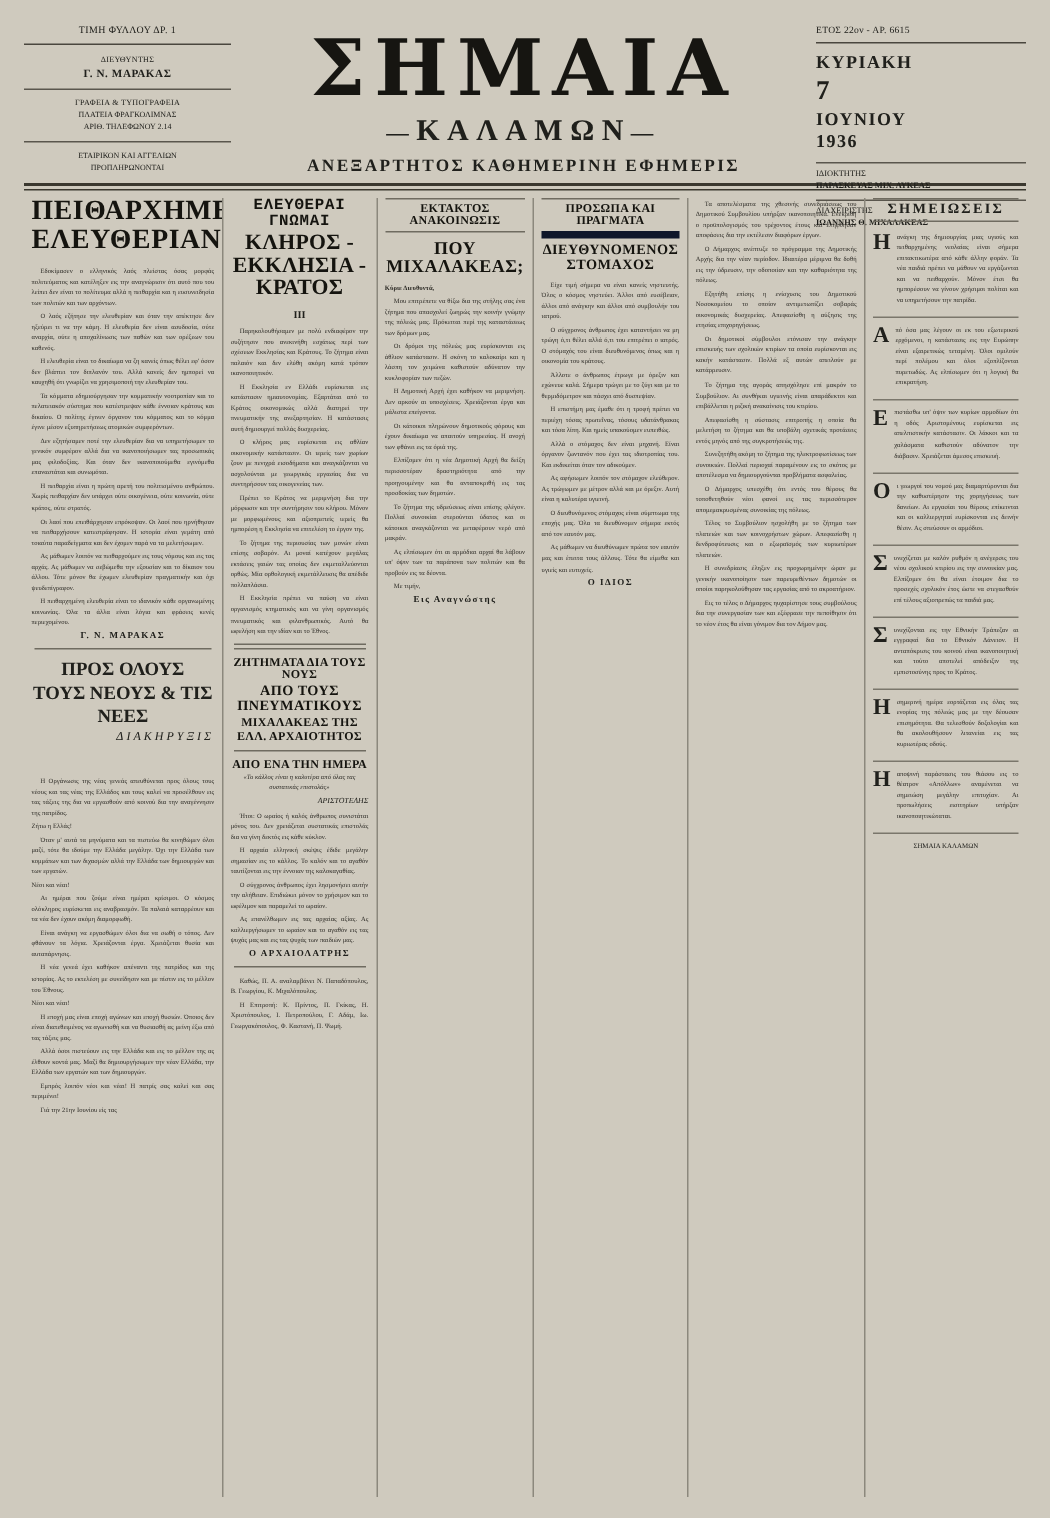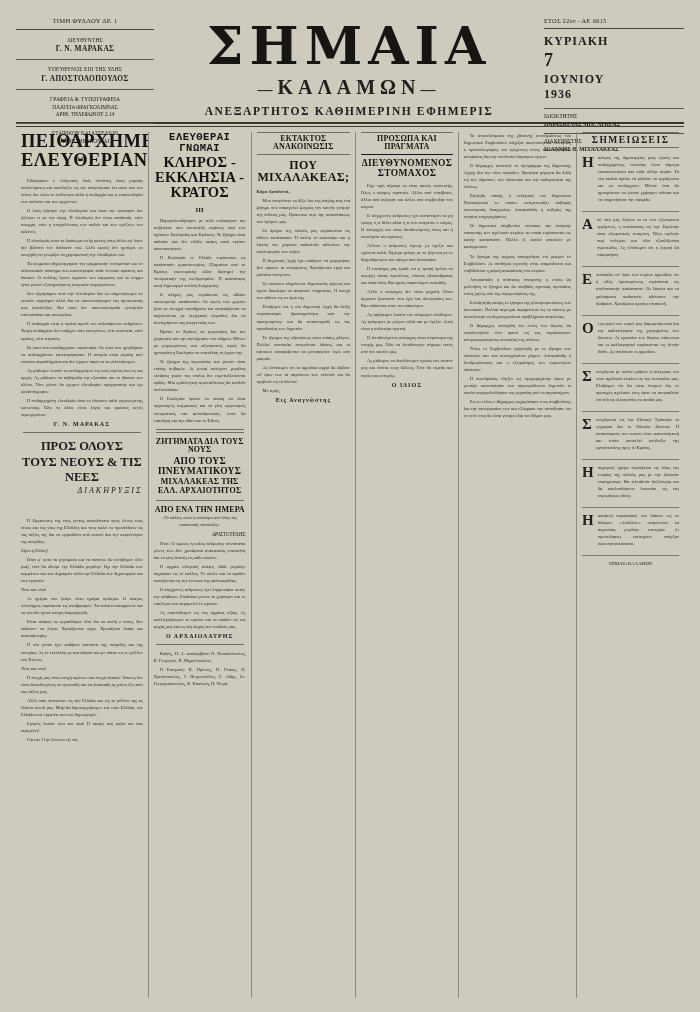--- a/index.html
+++ b/index.html
@@ -229,24 +229,20 @@
 
 <div class="page">
 
   <div class="masthead">
 
     <div class="mh-left">
       <div class="price">ΤΙΜΗ ΦΥΛΛΟΥ ΔΡ. 1</div>
       <div class="mh-block">
         <div class="lbl">ΔΙΕΥΘΥΝΤΗΣ</div>
         <div class="val">Γ. Ν. ΜΑΡΑΚΑΣ</div>
-      </div>
-      <div class="mh-block">
-        <div class="lbl">ΥΠΕΥΘΥΝΟΣ ΕΠΙ ΤΗΣ ΥΛΗΣ</div>
-        <div class="val">Γ. ΑΠΟΣΤΟΛΟΠΟΥΛΟΣ</div>
       </div>
       <div class="mh-block">
         <div class="lbl">ΓΡΑΦΕΙΑ &amp; ΤΥΠΟΓΡΑΦΕΙΑ</div>
         <div class="sm" style="white-space:pre-line">ΠΛΑΤΕΙΑ ΦΡΑΓΚΟΛΙΜΝΑΣ
 ΑΡΙΘ. ΤΗΛΕΦΩΝΟΥ 2.14</div>
       </div>
       <div class="mh-block" style="border-bottom:none">
         <div class="sm" style="white-space:pre-line">ΕΤΑΙΡΙΚΟΝ ΚΑΙ ΑΓΓΕΛΙΩΝ
 ΠΡΟΠΛΗΡΩΝΟΝΤΑΙ</div>
       </div>
@@ -354,21 +350,21 @@
       <p class="tx">Η Δημοτική Αρχή έχει καθήκον να μεριμνήση. Δεν αρκούν αι υποσχέσεις. Χρειάζονται έργα και μάλιστα επείγοντα.</p>
       <p class="tx">Οι κάτοικοι πληρώνουν δημοτικούς φόρους και έχουν δικαίωμα να απαιτούν υπηρεσίας. Η ανοχή των φθάνει εις τα όριά της.</p>
       <p class="tx">Ελπίζομεν ότι η νέα Δημοτική Αρχή θα δείξη περισσοτέραν δραστηριότητα από την προηγουμένην και θα ανταποκριθή εις τας προσδοκίας των δημοτών.</p>
       <p class="tx">Το ζήτημα της υδρεύσεως είναι επίσης φλέγον. Πολλαί συνοικίαι στερούνται ύδατος και οι κάτοικοι αναγκάζονται να μεταφέρουν νερό από μακράν.</p>
       <p class="tx">Ας ελπίσωμεν ότι αι αρμόδιαι αρχαί θα λάβουν υπ' όψιν των τα παράπονα των πολιτών και θα προβούν εις τα δέοντα.</p>
       <p class="tx">Με τιμήν,</p>
       <div class="sig">Εις Αναγνώστης</div>
     </div>
 
     <div class="col c4">
-      <div class="hl hl-small" style="border-top:1px solid #6f6b60;border-bottom:1px solid #0f172a;padding:2px 0;margin-bottom:4px">ΠΡΟΣΩΠΑ ΚΑΙ ΠΡΑΓΜΑΤΑ</div>
+      <div class="hl hl-small" style="border-top:1px solid #6f6b60;border-bottom:5px solid #0f172a;padding:2px 0;margin-bottom:4px">ΠΡΟΣΩΠΑ ΚΑΙ ΠΡΑΓΜΑΤΑ</div>
       <div class="hl hl5">ΔΙΕΥΘΥΝΟΜΕΝΟΣ ΣΤΟΜΑΧΟΣ</div>
       <p class="tx">Είχε τιμή σήμερα να είναι κανείς νηστευτής. Όλος ο κόσμος νηστεύει. Άλλοι από ευσέβειαν, άλλοι από ανάγκην και άλλοι από συμβουλήν του ιατρού.</p>
       <p class="tx">Ο σύγχρονος άνθρωπος έχει καταντήσει να μη τρώγη ό,τι θέλει αλλά ό,τι του επιτρέπει ο ιατρός. Ο στόμαχός του είναι διευθυνόμενος όπως και η οικονομία του κράτους.</p>
       <p class="tx">Άλλοτε ο άνθρωπος έτρωγε με όρεξιν και εχώνευε καλά. Σήμερα τρώγει με το ζύγι και με το θερμιδόμετρον και πάσχει από δυσπεψίαν.</p>
       <p class="tx">Η επιστήμη μας έμαθε ότι η τροφή πρέπει να περιέχη τόσας πρωτεΐνας, τόσους υδατάνθρακας και τόσα λίπη. Και ημείς υπακούομεν ευπειθώς.</p>
       <p class="tx">Αλλά ο στόμαχος δεν είναι μηχανή. Είναι όργανον ζωντανόν που έχει τας ιδιοτροπίας του. Και εκδικείται όταν τον αδικούμεν.</p>
       <p class="tx">Ας αφήσωμεν λοιπόν τον στόμαχον ελεύθερον. Ας τρώγωμεν με μέτρον αλλά και με όρεξιν. Αυτή είναι η καλυτέρα υγιεινή.</p>
       <p class="tx">Ο διευθυνόμενος στόμαχος είναι σύμπτωμα της εποχής μας. Όλα τα διευθύνομεν σήμερα εκτός από τον εαυτόν μας.</p>
       <p class="tx">Ας μάθωμεν να διευθύνωμεν πρώτα τον εαυτόν μας και έπειτα τους άλλους. Τότε θα είμεθα και υγιείς και ευτυχείς.</p>
       <div class="sig">Ο ΙΔΙΟΣ</div>

